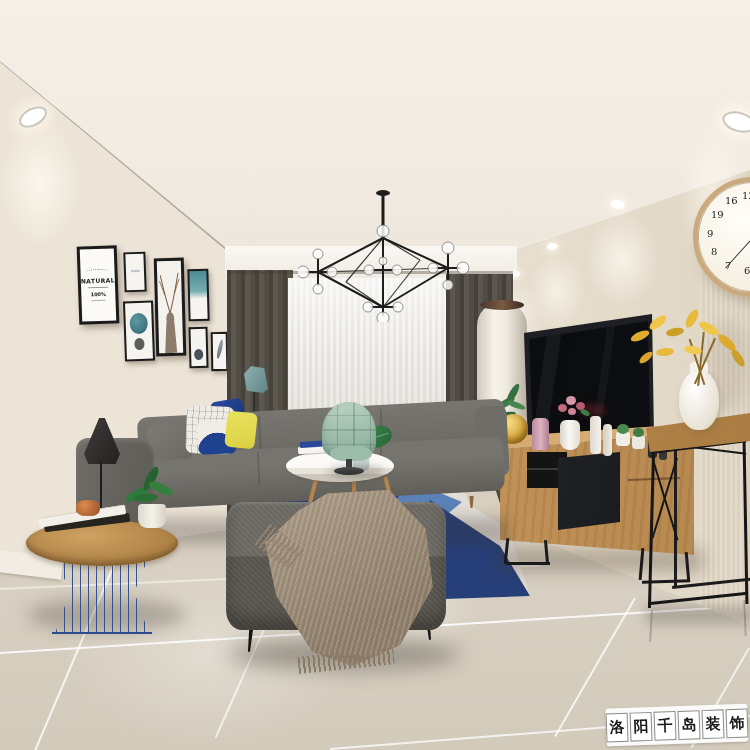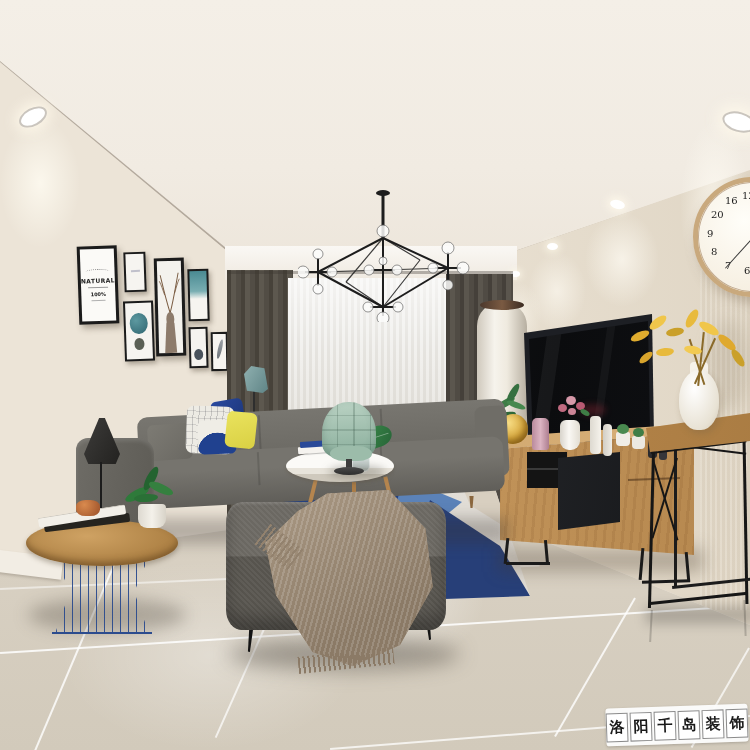--- a/index.html
+++ b/index.html
@@ -87,21 +87,21 @@
 
   <div class="a" style="left:211px;top:332px;width:17px;height:39px;background:#1b1b1b;box-shadow:2px 3px 5px rgba(90,80,65,.45);transform:rotate(-1deg);">
     <div class="a" style="left:2px;top:2px;right:2px;bottom:2px;background:#f6f4f0;">
       <div class="a" style="left:40%;top:15%;width:4px;height:20px;border-radius:50%;background:linear-gradient(180deg,#9aa0a6,#6e747a);transform:rotate(14deg);"></div>
     </div>
   </div>
 
   <div class="a" style="left:693px;top:177px;width:110px;height:110px;border-radius:50%;border:5px solid #c9a97d;background:radial-gradient(circle at 42% 35%,#fffef9,#f3ead9);box-shadow:inset 0 0 0 1px rgba(140,100,60,.5),4px 6px 12px rgba(120,100,75,.35);font-family:'DejaVu Serif','Liberation Serif',serif;color:#1d1d1d;">
     <span class="a" style="left:44px;top:8px;font-size:10px;">12</span>
     <span class="a" style="left:27px;top:13px;font-size:10px;">16</span>
-    <span class="a" style="left:13px;top:27px;font-size:10px;">20</span>
+    <span class="a" style="left:13px;top:27px;font-size:10px;">19</span>
     <span class="a" style="left:9px;top:46px;font-size:10px;">9</span>
     <span class="a" style="left:13px;top:64px;font-size:10px;">8</span>
     <span class="a" style="left:27px;top:78px;font-size:10px;">7</span>
     <span class="a" style="left:46px;top:83px;font-size:10px;">6</span>
 
     <div class="a" style="left:54.5px;top:13px;width:1px;height:42px;background:#3a3a3a;transform-origin:50% 100%;transform:rotate(222deg);"></div>
 
   </div>
 
   <div class="a" style="left:227px;top:270px;width:66px;height:258px;background:repeating-linear-gradient(90deg,#47423a 0 4px,#5d584f 4px 9px,#524d45 9px 14px);border-radius:0 0 3px 3px;"></div>

